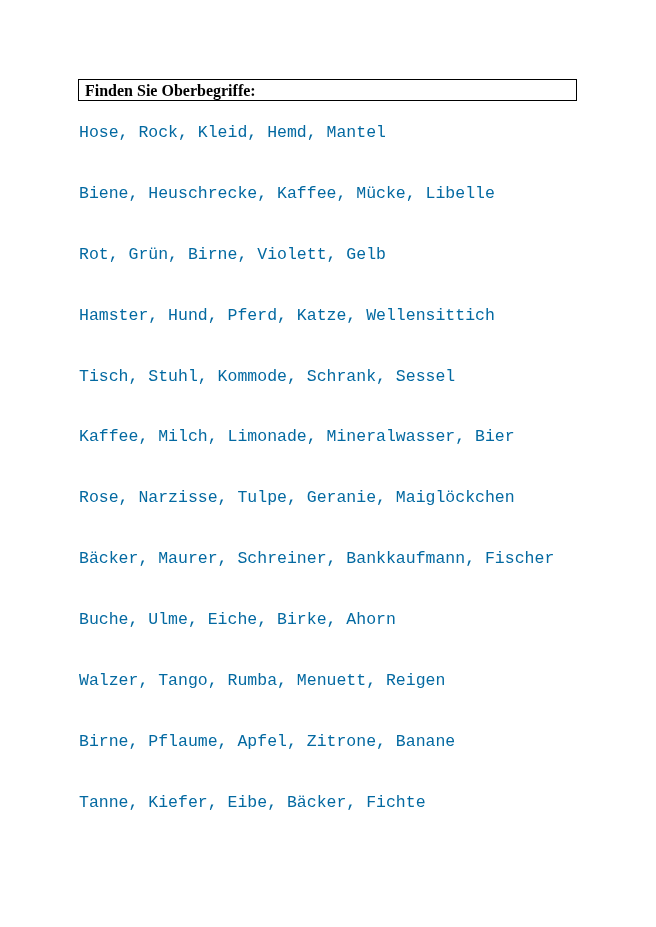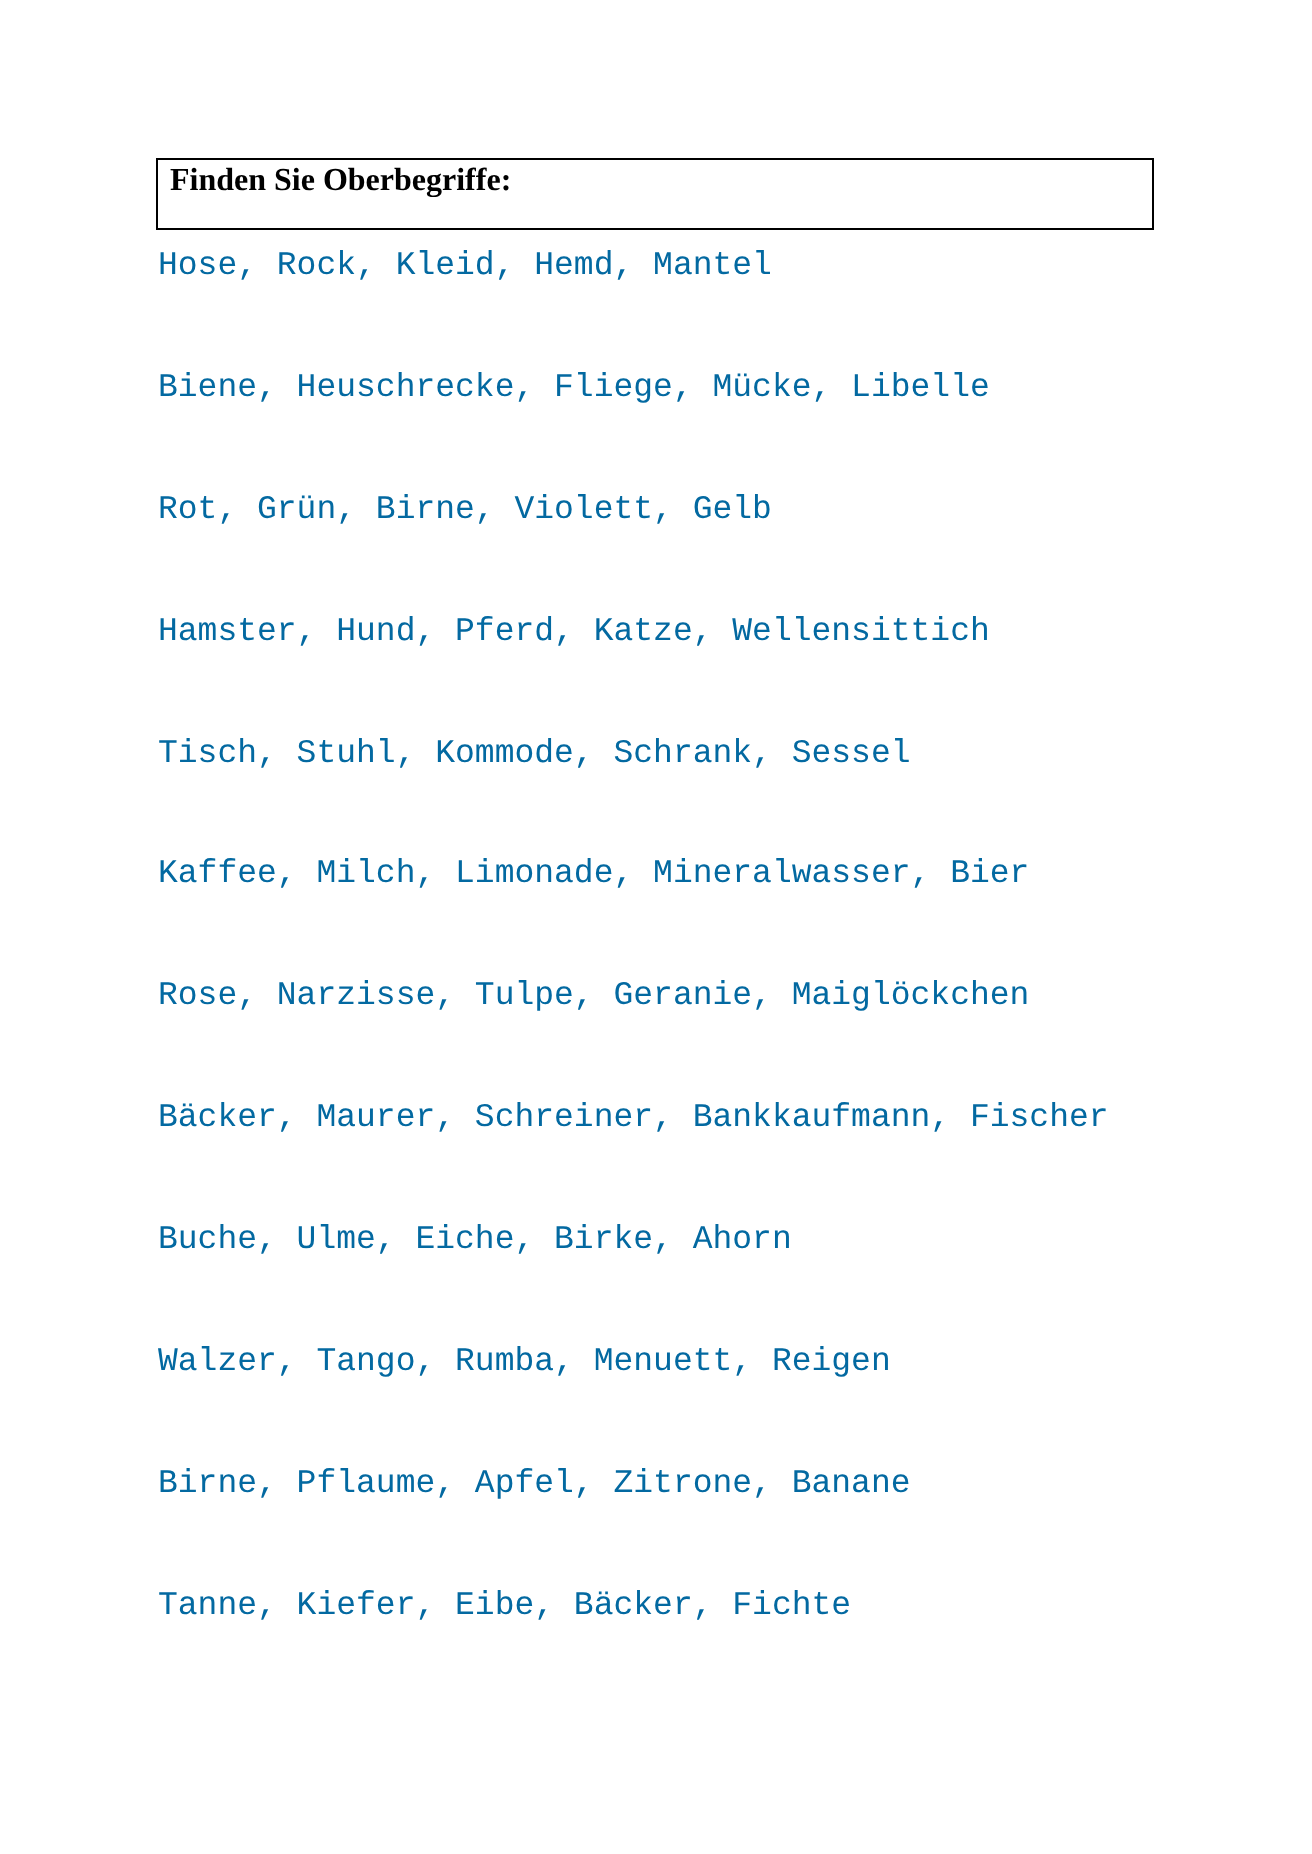--- a/index.html
+++ b/index.html
@@ -19,21 +19,21 @@
       position: absolute;
       left: 0; top: 0;
       width: 656px; height: 927px;
       background: #ffffff;
     }
     .title-box {
       position: absolute;
       left: 78px;
       top: 79px;
       width: 499px;
-      height: 36px;
+      height: 22px;
       border: 1.5px solid #000000;
       box-sizing: border-box;
       text-decoration: underline;
     }
     .title-text {
       position: absolute;
       left: 6px;
       top: 1px;
       font-size: 16px;
       font-weight: bold;
@@ -61,21 +61,21 @@
 </head>
 <body>
 
 <div class="page">
   <div class="title-box">
     <span class="title-text">Finden Sie Oberbegriffe:</span>
   </div>
 
   <ul class="word-list">
     <li class="word-line">Hose, Rock, Kleid, Hemd, Mantel</li>
-    <li class="word-line">Biene, Heuschrecke, Fliege, Mücke, Libelle</li>
+    <li class="word-line">Biene, Heuschrecke, Kaffee, Mücke, Libelle</li>
     <li class="word-line">Rot, Grün, Birne, Violett, Gelb</li>
     <li class="word-line">Hamster, Hund, Pferd, Katze, Wellensittich</li>
     <li class="word-line">Tisch, Stuhl, Kommode, Schrank, Sessel</li>
     <li class="word-line">Kaffee, Milch, Limonade, Mineralwasser, Bier</li>
     <li class="word-line">Rose, Narzisse, Tulpe, Geranie, Maiglöckchen</li>
     <li class="word-line">Bäcker, Maurer, Schreiner, Bankkaufmann, Fischer</li>
     <li class="word-line">Buche, Ulme, Eiche, Birke, Ahorn</li>
     <li class="word-line">Walzer, Tango, Rumba, Menuett, Reigen</li>
     <li class="word-line">Birne, Pflaume, Apfel, Zitrone, Banane</li>
     <li class="word-line">Tanne, Kiefer, Eibe, Bäcker, Fichte</li>

